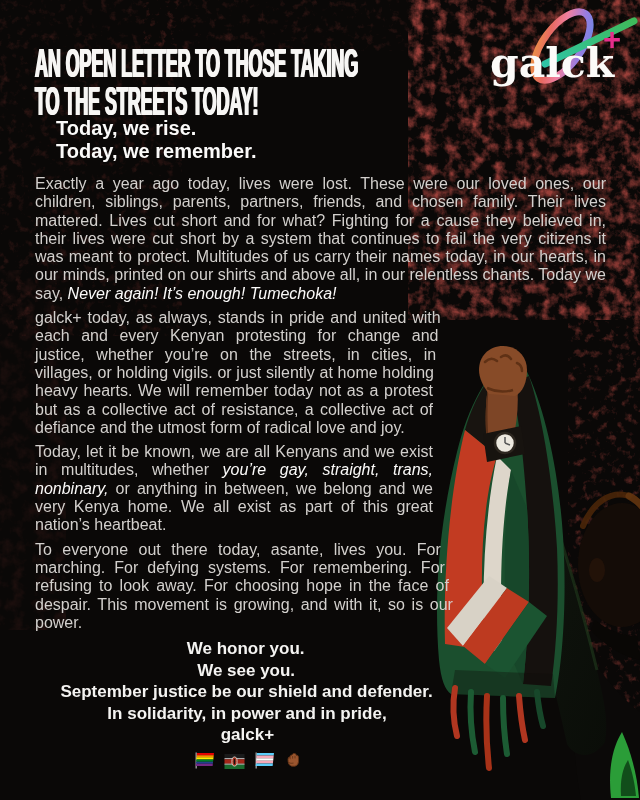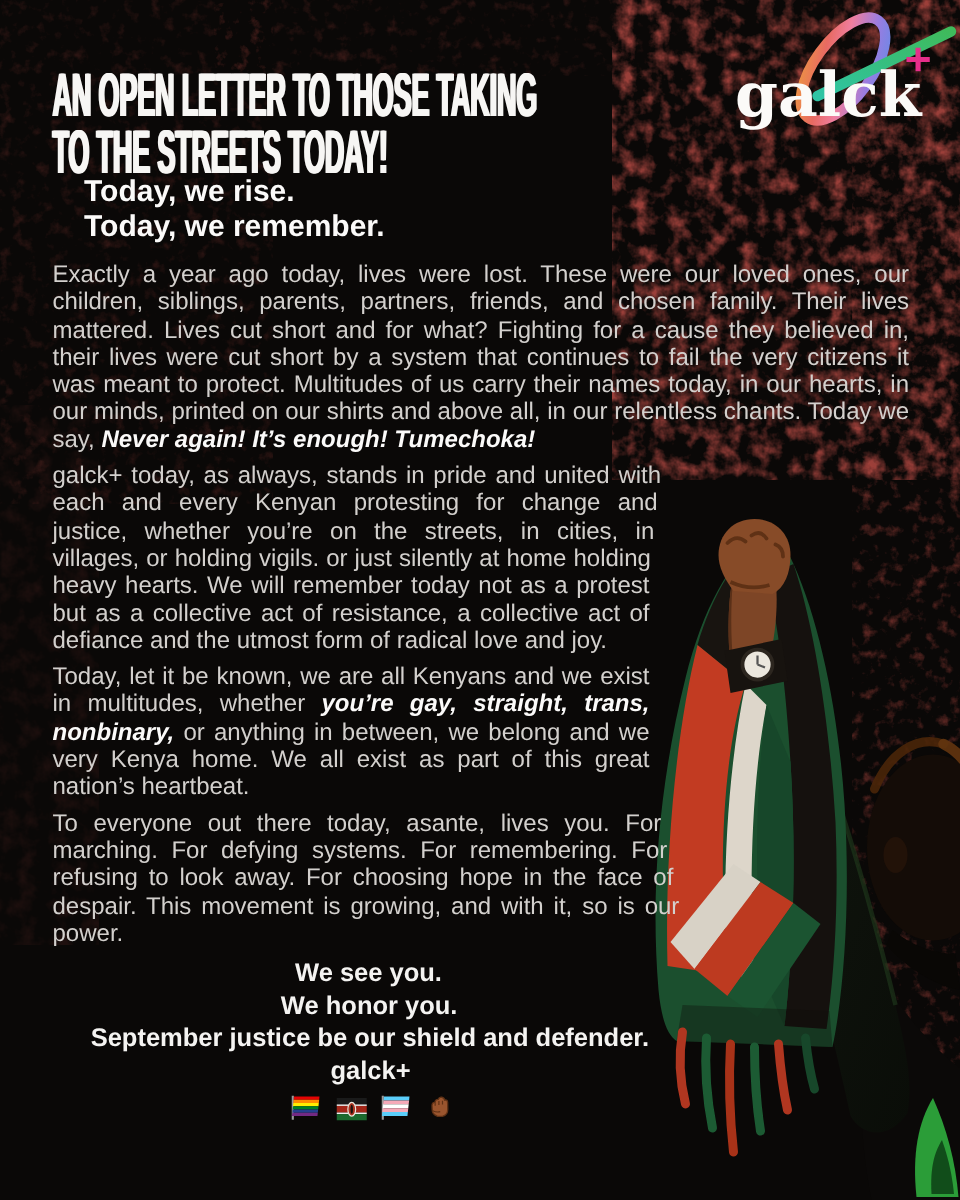--- a/index.html
+++ b/index.html
@@ -27,21 +27,21 @@
 
   .body-flow{position:absolute;left:35px;top:175px;width:571px;height:625px;}
   .wrap-spacer{
     float:right;width:177px;height:625px;
     shape-outside:polygon(12px 150px,177px 150px,177px 625px,34px 625px,26px 430px,4px 330px,4px 215px);
   }
   .paragraphs p{
     margin:0 0 6px;text-align:justify;
     font-size:16px;line-height:18.3px;color:#d3d0cd;
   }
-  .emph{font-weight:700;font-style:italic;color:#fbfaf9;}
+  .emph{font-weight:400;font-style:italic;color:#fbfaf9;}
 
   .closing{margin-top:3px;text-align:center;color:#f4f3f1;font-weight:700;
     font-size:17px;line-height:21.5px;}
   .emoji-row{text-align:center;margin-top:5px;line-height:20px;}
   .emoji-row svg{vertical-align:-3px;margin:0 2px;}
 </style>
 </head>
 <body>
 
 <div class="poster">
@@ -169,23 +169,24 @@
       <div class="wrap-spacer" aria-hidden="true"></div>
 
       <div class="paragraphs">
           <p><span>Exactly a year ago today, lives were lost. These were our loved ones, our children, siblings, parents, partners, friends, and chosen family. Their lives mattered. Lives cut short and for what? Fighting for a cause they believed in, their lives were cut short by a system that continues to fail the very citizens it was meant to protect. Multitudes of us carry their names today, in our hearts, in our minds, printed on our shirts and above all, in our relentless chants. Today we say, </span><span class="emph">Never again! It’s enough! Tumechoka!</span></p>
           <p><span>galck+ today, as always, stands in pride and united with each and every Kenyan protesting for change and justice, whether you’re on the streets, in cities, in villages, or holding vigils. or just silently at home holding heavy hearts. We will remember today not as a protest but as a collective act of resistance, a collective act of defiance and the utmost form of radical love and joy.</span></p>
           <p><span>Today, let it be known, we are all Kenyans and we exist in multitudes, whether </span><span class="emph">you’re gay, straight, trans, nonbinary,</span><span> or anything in between, we belong and we very Kenya home. We all exist as part of this great nation’s heartbeat.</span></p>
           <p><span>To everyone out there today, asante, lives you. For marching. For defying systems. For remembering. For refusing to look away. For choosing hope in the face of despair. This movement is growing, and with it, so is our power.</span></p>
         </div>
 
       <div class="closing">
+          <div class="closing-line">We honor you.</div>
           <div class="closing-line">We see you.</div>
-          <div class="closing-line">We honor you.</div>
           <div class="closing-line">September justice be our shield and defender.</div>
+          <div class="closing-line">In solidarity, in power and in pride,</div>
           <div class="closing-line">galck+</div>
         </div>
 
       <div class="emoji-row">
         <svg width="22" height="17" viewBox="0 0 22 17">
           <rect x="1.5" y="0.5" width="1.4" height="16" fill="#9a9a9a"></rect>
           <g transform="translate(3 1) skewX(-6)">
             <rect x="0" y="0" width="17" height="2.17" fill="#e40303"></rect>
             <rect x="0" y="2.17" width="17" height="2.17" fill="#ff8c00"></rect>
             <rect x="0" y="4.34" width="17" height="2.17" fill="#ffed00"></rect>

